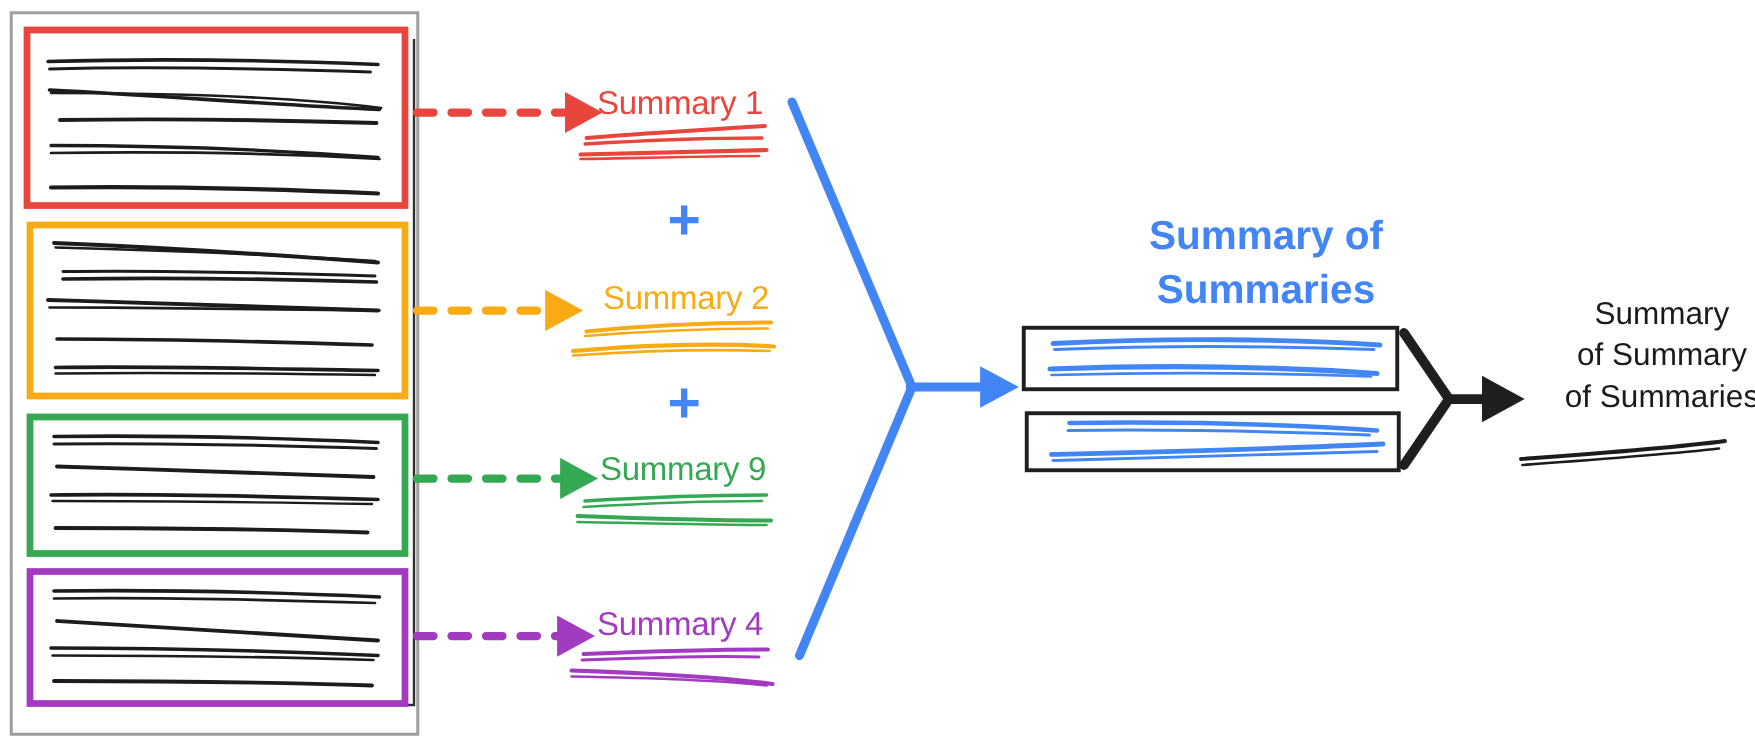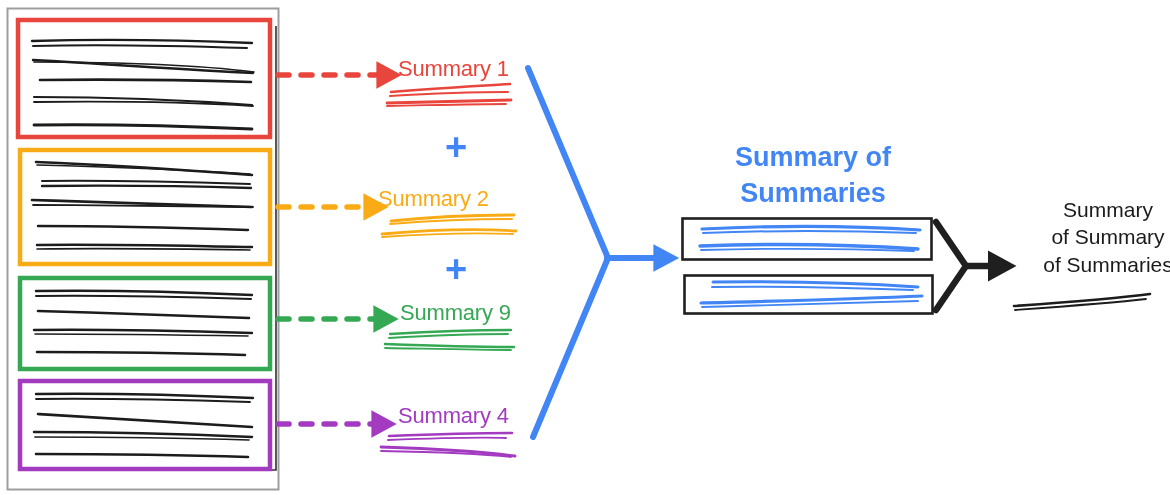--- a/index.html
+++ b/index.html
@@ -190,31 +190,31 @@
     </g>
 
     <g stroke="#1c1c1c" fill="none" stroke-linecap="round">
       <path d="M1014,306 C1070,302 1120,298 1150,294" stroke-width="2.6"></path>
       <path d="M1015,310 C1070,306 1120,302 1146,299" stroke-width="1.8"></path>
     </g>
   </svg>
 
   <div class="lbl summary-label" style="left:398px; top:56px; color:#E8453C;">Summary 1</div>
 
-  <div class="lbl summary-label" style="left:378px; top:186px; color:#F9AB16;">Summary 2</div>
+  <div class="lbl summary-label" style="left:402px; top:186px; color:#F9AB16;">Summary 2</div>
 
   <div class="lbl summary-label" style="left:400px; top:300px; color:#34A853;">Summary 9</div>
 
   <div class="lbl summary-label" style="left:398px; top:403px; color:#A23BC0;">Summary 4</div>
 
   <div class="lbl" style="left:445px; top:125px; color:#4285F4; font-size:38px; font-weight:700;">+</div>
 
   <div class="lbl" style="left:445px; top:247px; color:#4285F4; font-size:38px; font-weight:700;">+</div>
 
-  <div class="lbl sos-title" style="left:683px; top:139px; color:#4285F4;">Summary of Summaries</div>
+  <div class="lbl sos-title" style="left:714px; top:139px; color:#4285F4;">Summary of Summaries</div>
 
   <div class="lbl final-label" style="left:1013px; top:196px;">
     <div>Summary</div>
     <div>of Summary</div>
     <div>of Summaries</div>
   </div>
 
 </div>
 
 </body></html>

